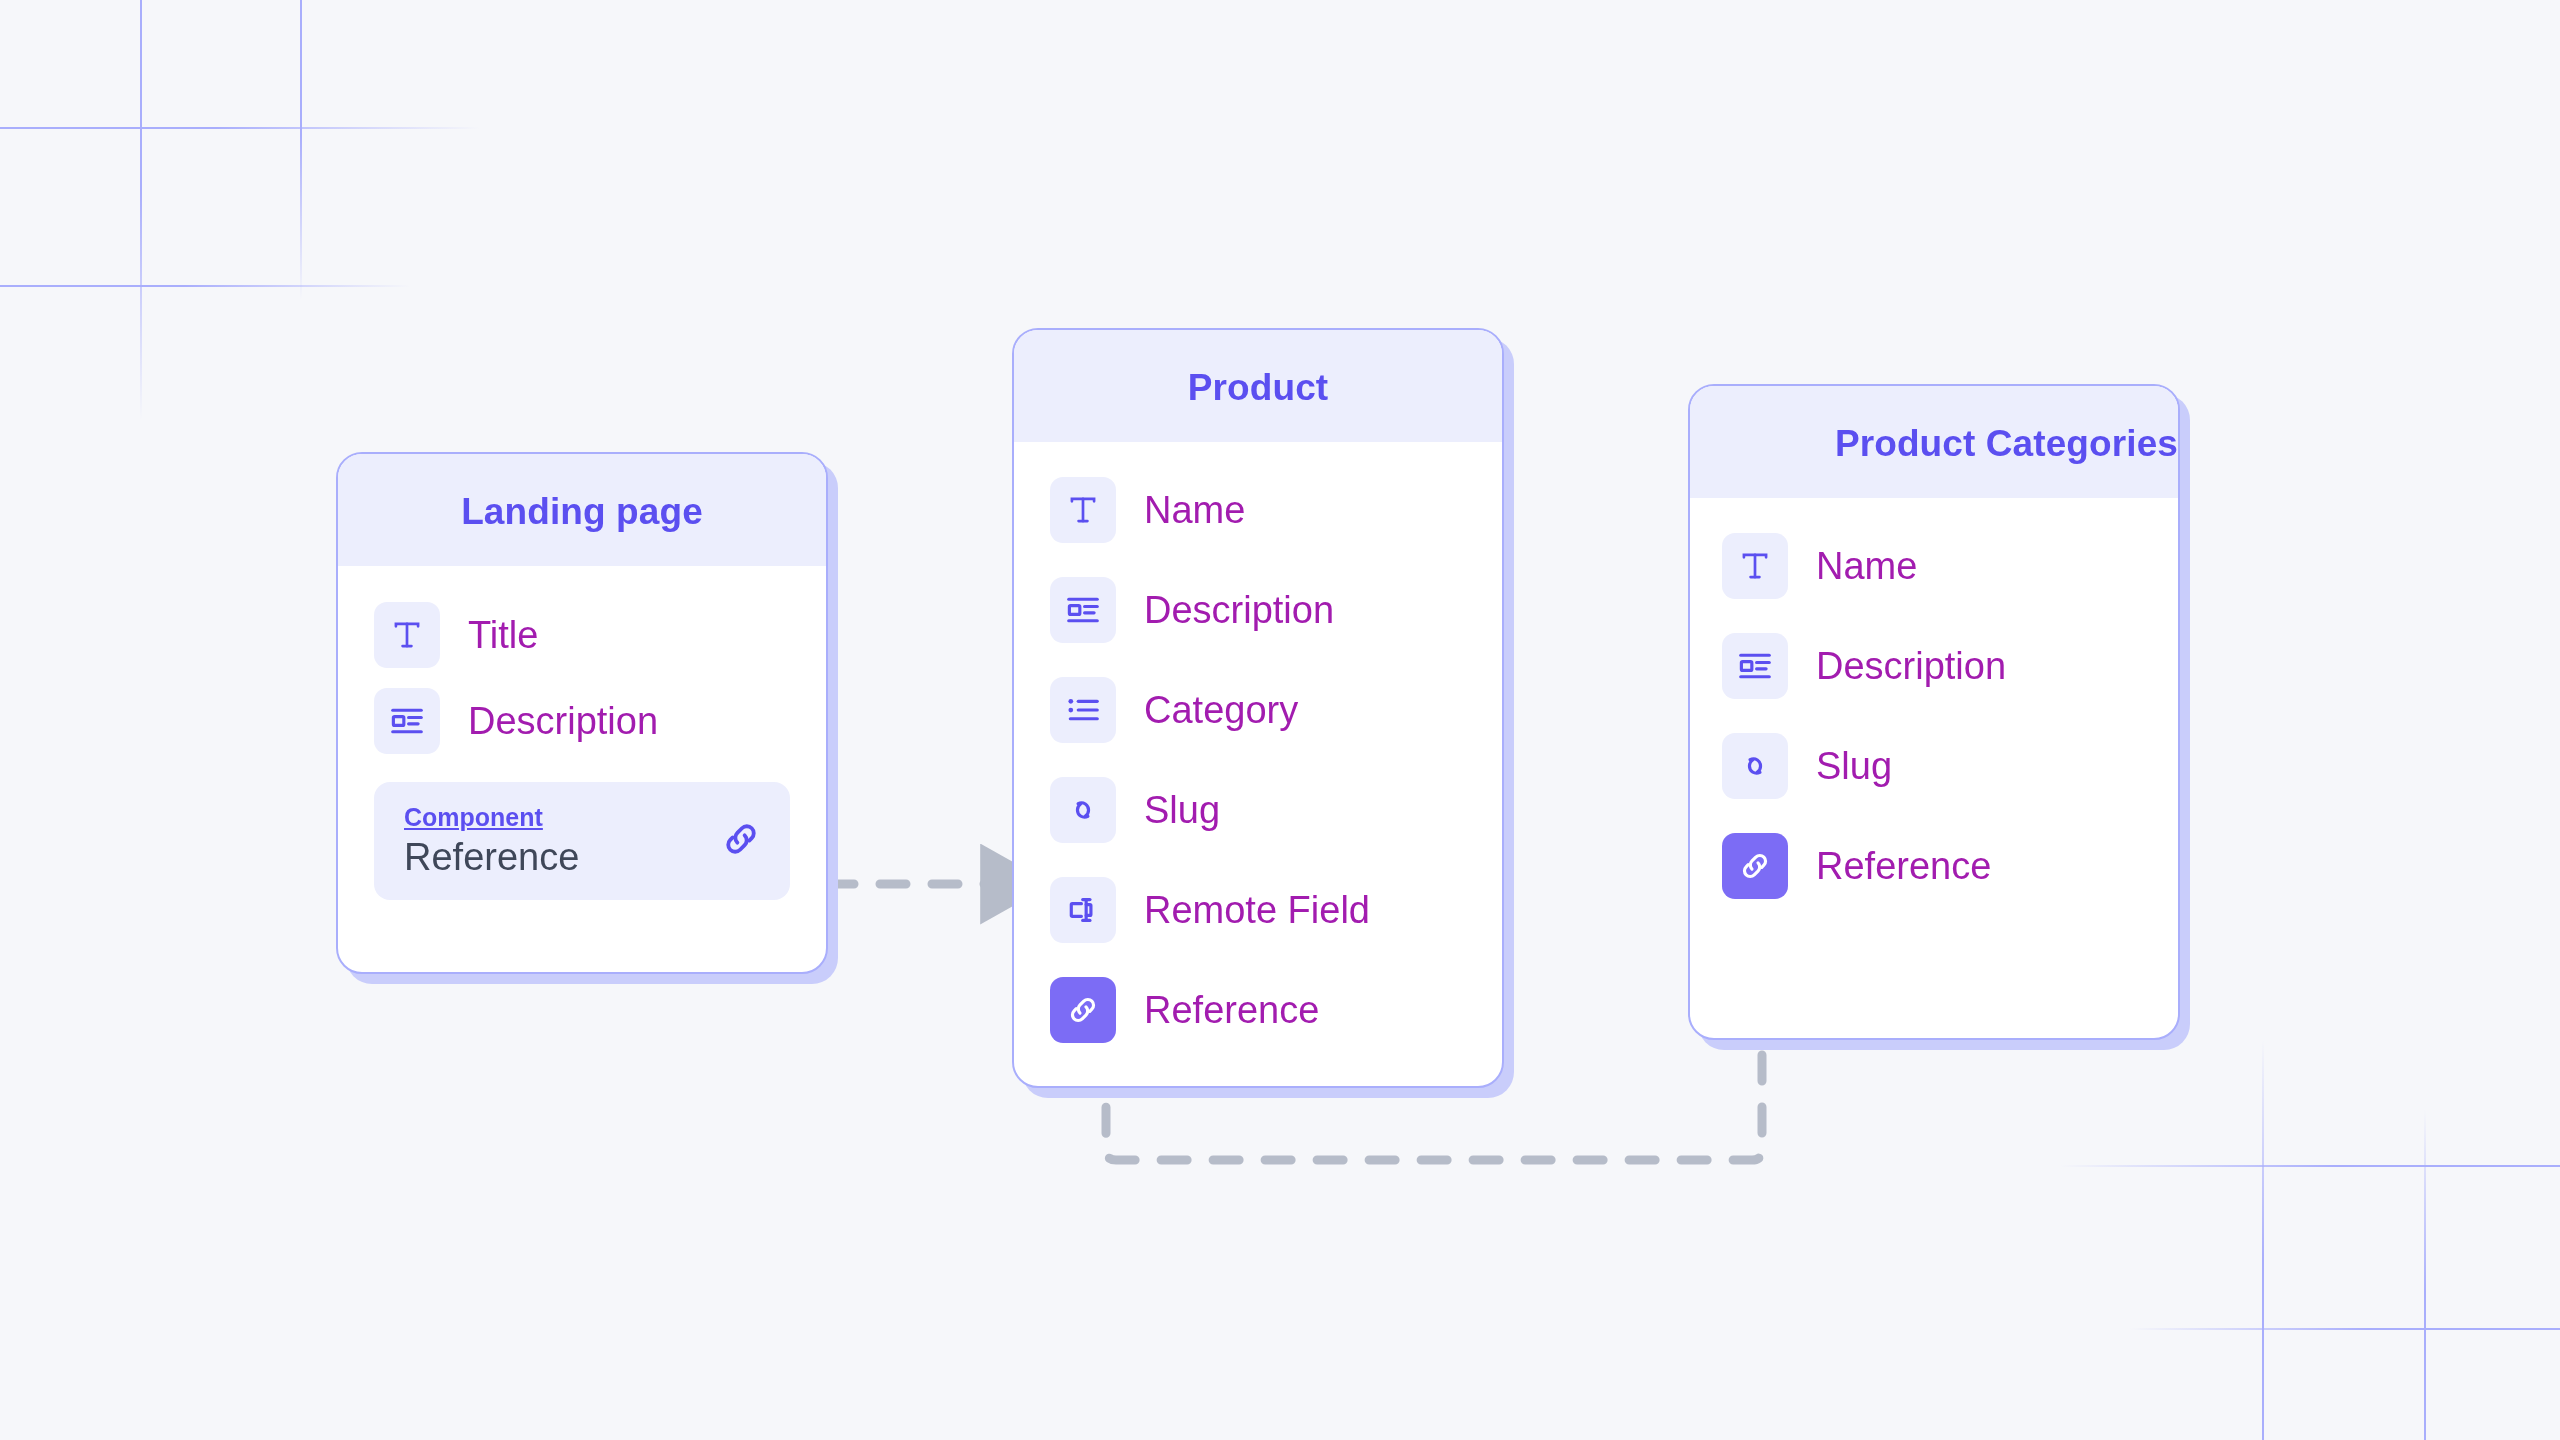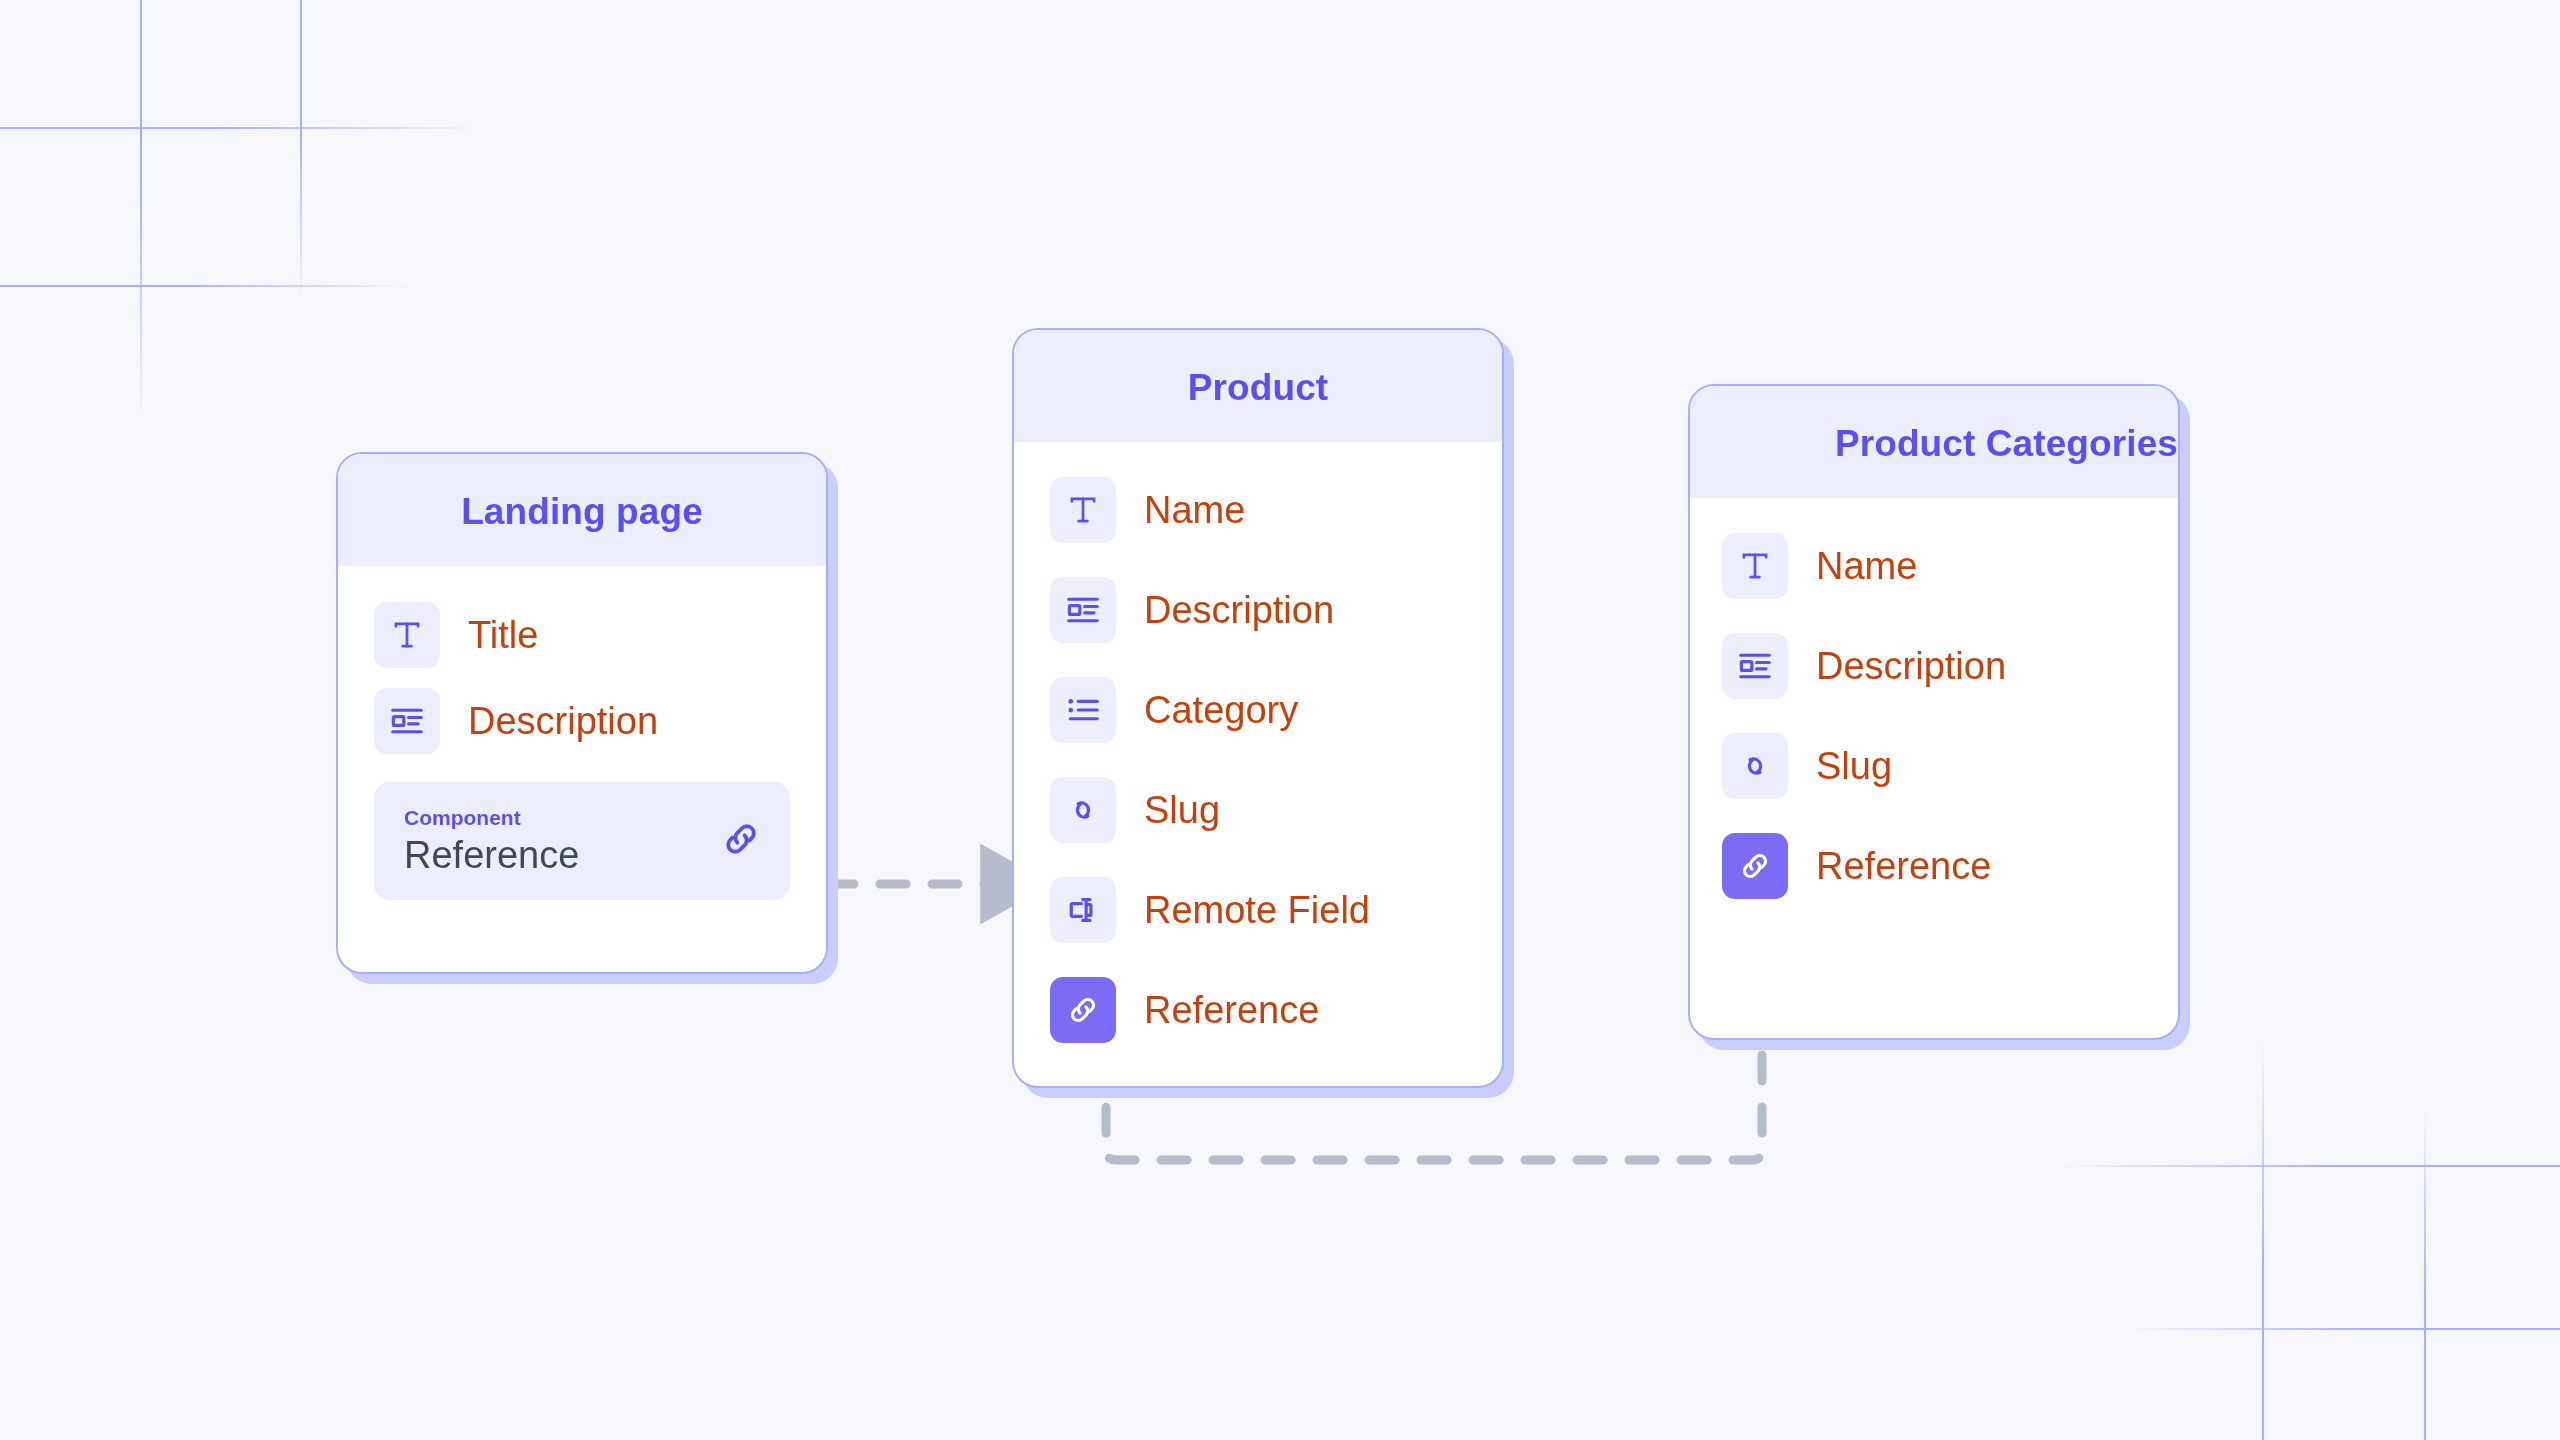--- a/index.html
+++ b/index.html
@@ -62,21 +62,21 @@
     align-items:center;
   }
   .field-icon {
     flex:0 0 auto;
     background:#eceefd;
     border-radius:13px;
     display:flex; align-items:center; justify-content:center;
   }
   .field-icon.active { background:#7c6cf5; }
   .field-label {
-    color:#c2410c;
+    color:#a21caf;
     white-space:nowrap;
   }
 
   
   .component-box {
     background:#eceefd;
     border-radius:16px;
     position:relative;
     display:flex;
     flex-direction:column;
@@ -88,21 +88,21 @@
 
   
   #card-landing { left:336px; top:452px; width:492px; height:522px; }
   #card-landing .card { width:492px; height:522px; }
   #card-landing .card-header { height:112px; line-height:112px; font-size:37px;text-align:center; }
   #card-landing .card-body { padding:26px 0 16px 0; }
   #card-landing .field-row { height:86px; padding-left:36px; }
   #card-landing .field-icon { width:66px; height:66px; }
   #card-landing .field-label { font-size:38px; margin-left:28px; }
   #card-landing .component-box { margin:18px 36px 0 36px; height:118px; padding:0 30px; }
-  #card-landing .component-kicker { font-size:21px; margin-bottom:4px; }
+  #card-landing .component-kicker { font-size:25px; margin-bottom:4px;text-decoration:underline; }
   #card-landing .component-value { font-size:38px; }
   #card-landing .component-link-icon { right:26px; top:50%; transform:translateY(-50%); }
 
   
   #card-product { left:1012px; top:328px; width:492px; height:760px; }
   #card-product .card { width:492px; height:760px; }
   #card-product .card-header { height:112px; line-height:112px; font-size:37px; }
   #card-product .card-body { padding:18px 0 0 0; }
   #card-product .field-row { height:100px; padding-left:36px; }
   #card-product .field-icon { width:66px; height:66px; }

